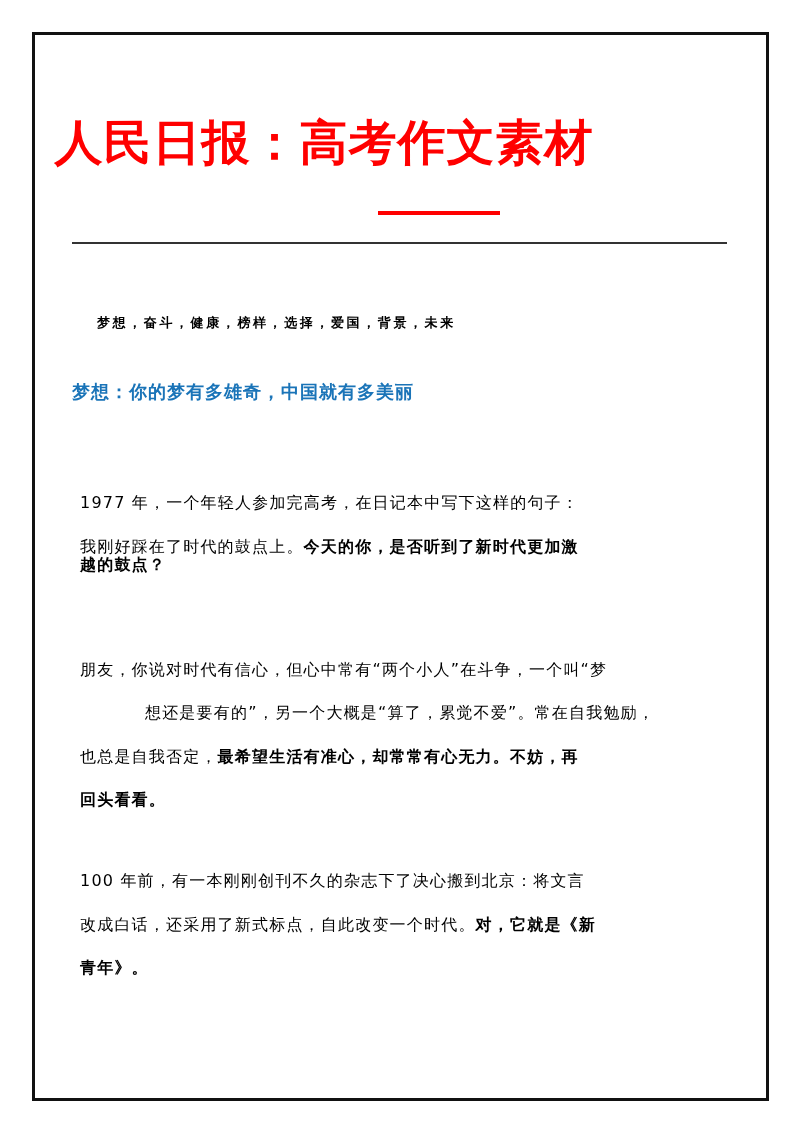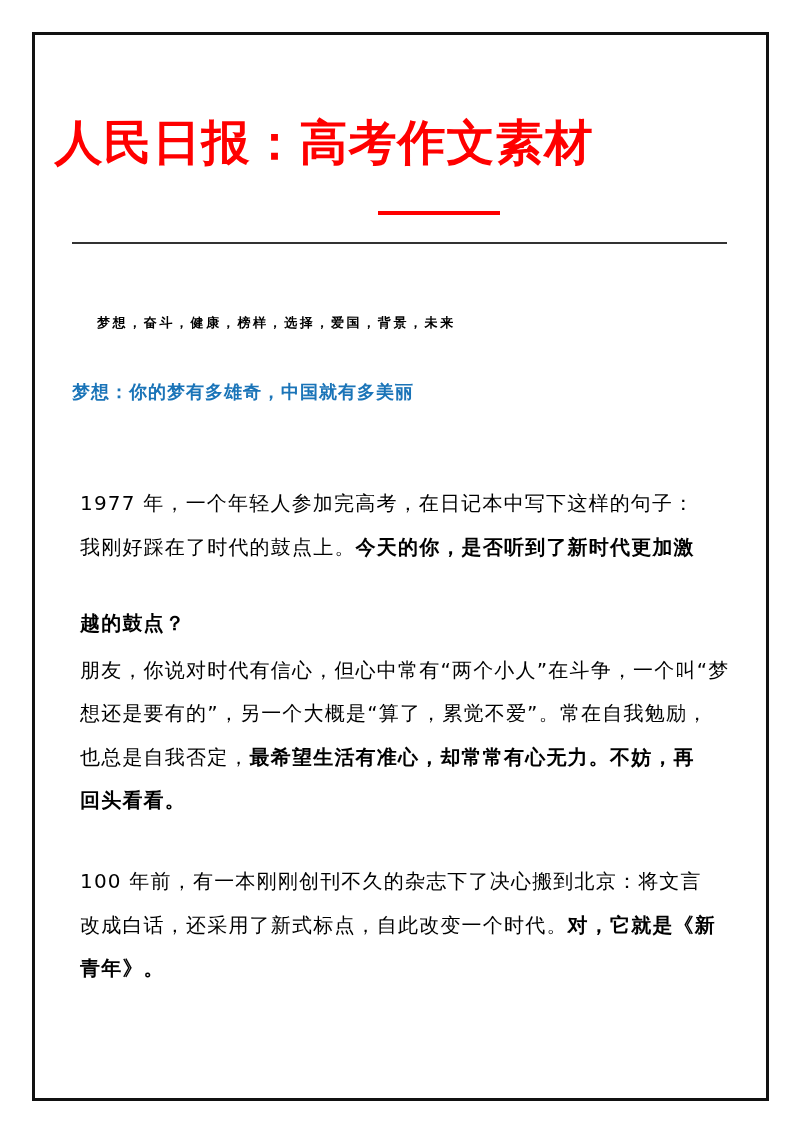--- a/index.html
+++ b/index.html
@@ -83,21 +83,21 @@
       font-weight: bold;
       color: #1a74b8;
       line-height: 28px;
       letter-spacing: 1px;
       white-space: nowrap;
     }
     .line {
       position: absolute;
       left: 80px;
       width: 640px;
-      font-size: 20px;
+      font-size: 16px;
       line-height: 30px;
       white-space: nowrap;
       letter-spacing: 1.2px;
     }
     .line b {
       font-weight: bold;
     }
   </style>
 </head>
 <body>
@@ -115,28 +115,28 @@
 <div class="keywords">梦想，奋斗，健康，榜样，选择，爱国，背景，未来</div>
 
 <div class="section-heading">梦想：你的梦有多雄奇，中国就有多美丽</div>
 
 <div class="line" style="top:488px;">
   <span>1977 年，一个年轻人参加完高考，在日记本中写下这样的句子：</span><b></b>
 </div>
 <div class="line" style="top:532px;">
   <span>我刚好踩在了时代的鼓点上。</span><b>今天的你，是否听到了新时代更加激</b>
 </div>
-<div class="line" style="top:608px;">
+<div class="line" style="top:550px;">
   <span></span><b>越的鼓点？</b>
 </div>
 
 <div class="line" style="top:655px;">
   <span>朋友，你说对时代有信心，但心中常有“两个小人”在斗争，一个叫“梦</span><b></b>
 </div>
-<div class="line" style="top:698px;">
+<div class="line" style="top:698px;text-align:center;">
   <span>想还是要有的”，另一个大概是“算了，累觉不爱”。常在自我勉励，</span><b></b>
 </div>
 <div class="line" style="top:742px;">
   <span>也总是自我否定，</span><b>最希望生活有准心，却常常有心无力。不妨，再</b>
 </div>
 <div class="line" style="top:785px;">
   <span></span><b>回头看看。</b>
 </div>
 
 <div class="line" style="top:866px;">

